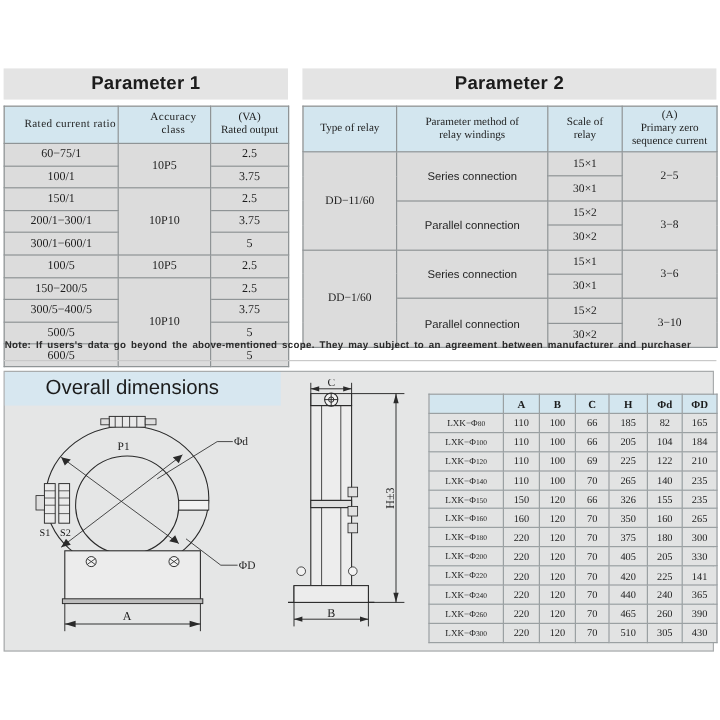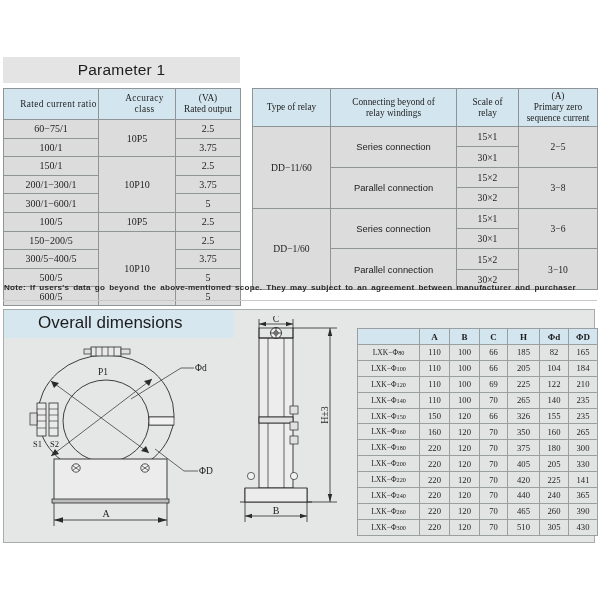--- a/index.html
+++ b/index.html
@@ -11,21 +11,21 @@
   }
   .page{position:relative;width:600px;height:600px;background:#fff;}
 
   
   .band{
     position:absolute;background:#e4e4e4;
     display:flex;align-items:center;justify-content:center;
   }
   .band span{
     font-family:"Liberation Sans", sans-serif;
-    font-size:15.5px;color:#1c1c1c;letter-spacing:.2px;font-weight:400;
+    font-size:15.5px;color:#1c1c1c;letter-spacing:.2px;font-weight:700;
   }
 
   
   table.spec{
     position:absolute;border-collapse:collapse;
     table-layout:fixed;background:#dcdcdc;
   }
   table.spec td,table.spec th{
     border:1px solid #8f9496;
     text-align:center;vertical-align:middle;
@@ -90,20 +90,23 @@
 </style>
 </head>
 <body>
 
 <div class="page">
 
   <div class="band" style="left:3px;top:57px;width:237px;height:26px;">
     <span>Parameter 1</span>
   </div>
 
+  <div class="band" style="left:252px;top:57px;width:345px;height:26px;">
+    <span>Parameter 2</span>
+  </div>
 
   <table class="spec" id="p1">
     <colgroup>
         <col style="width:95px">
         <col style="width:77px">
         <col style="width:65px">
       </colgroup>
     <thead>
       <tr>
         <th class="lead">Rated current ratio</th>
@@ -166,21 +169,21 @@
     <colgroup>
         <col style="width:78px">
         <col style="width:126px">
         <col style="width:62px">
         <col style="width:79px">
       </colgroup>
     <thead>
       <tr>
         <th>Type of relay</th>
         <th>
-          <div>Connecting beyond of</div>
+          <div>Parameter method of</div>
           <div>relay windings</div>
         </th>
         <th>
           <div>Scale of</div>
           <div>relay</div>
         </th>
         <th>
           <div>(A)</div>
           <div>Primary zero</div>
           <div>sequence current</div>

